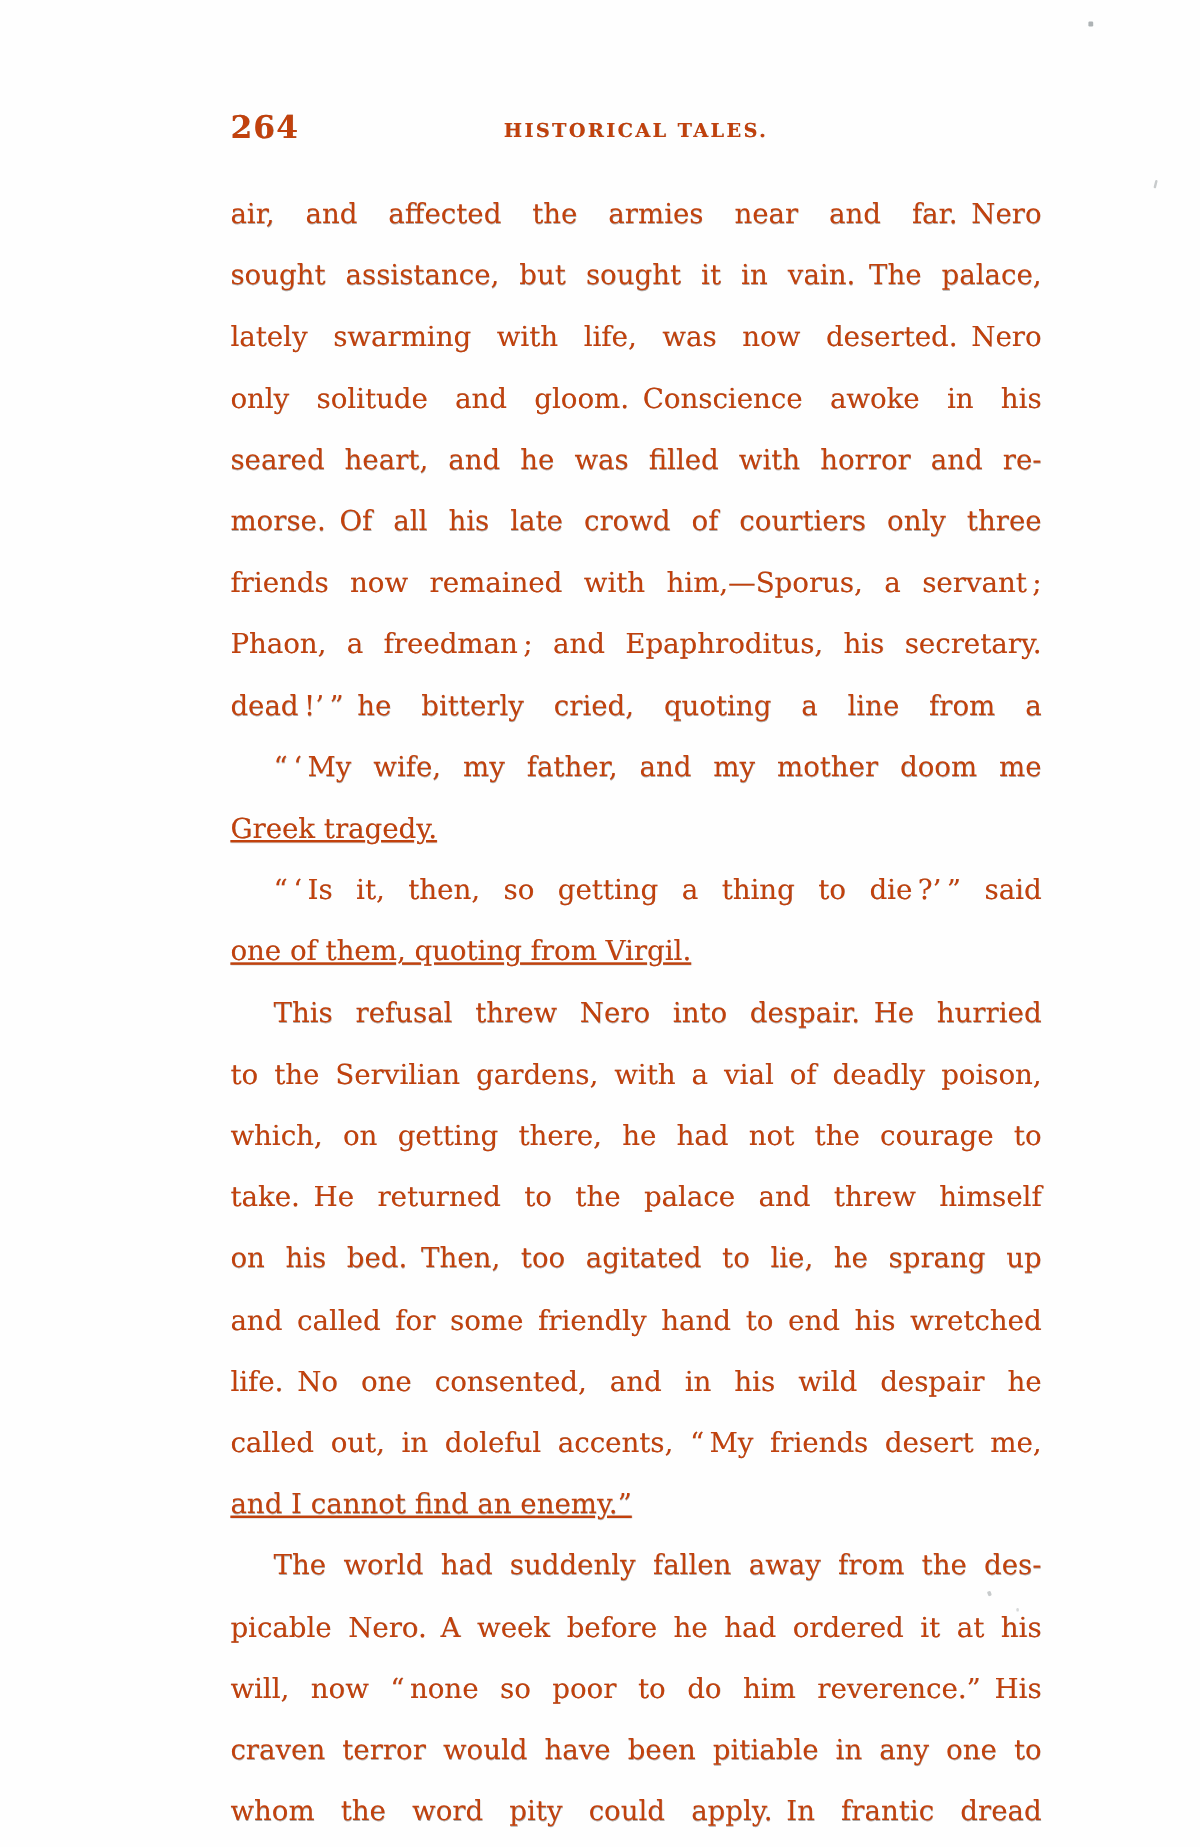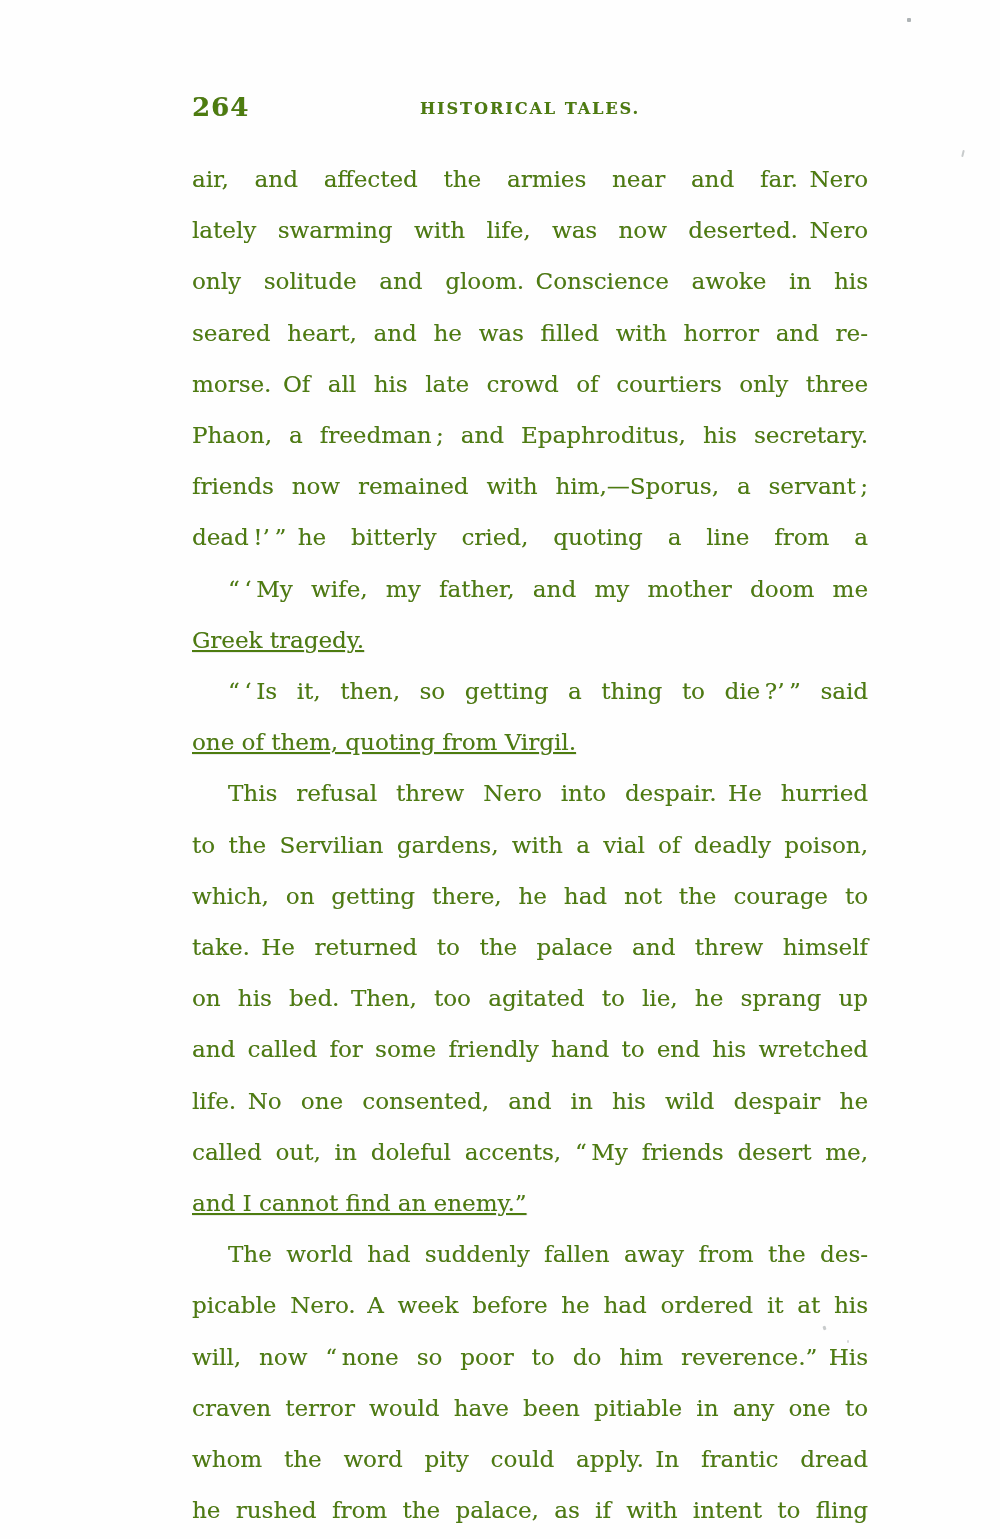--- a/index.html
+++ b/index.html
@@ -7,21 +7,21 @@
     padding: 0;
     background: #ffffff;
   }
   .page {
     position: relative;
     width: 1000px;
     height: 1539px;
     background: #fefefe;
     overflow: hidden;
     font-family: "DejaVu Serif", "Liberation Serif", serif;
-    color: #4d7c0f;
+    color: #c2410c;
   }
   
   .header {
     position: absolute;
     left: 192px;
     top: 94px;
     width: 676px;
     height: 34px;
   }
   .pagenum {
@@ -86,26 +86,27 @@
 <div class="page">
 
   <div class="header">
     <span class="pagenum">264</span>
     <span class="title">HISTORICAL TALES.</span>
   </div>
 
   <div class="body-block">
       <div class="paragraph">
         <div class="line">air, and affected the armies near and far. Nero</div>
+        <div class="line">sought assistance, but sought it in vain. The palace,</div>
         <div class="line">lately swarming with life, was now deserted. Nero</div>
         <div class="line">only solitude and gloom. Conscience awoke in his</div>
         <div class="line">seared heart, and he was filled with horror and re-</div>
         <div class="line">morse. Of all his late crowd of courtiers only three</div>
+        <div class="line">friends now remained with him,—Sporus, a servant ;</div>
         <div class="line">Phaon, a freedman ; and Epaphroditus, his secretary.</div>
-        <div class="line">friends now remained with him,—Sporus, a servant ;</div>
       </div>
       <div class="paragraph">
         <div class="line">dead !’ ” he bitterly cried, quoting a line from a</div>
         <div class="line indent">“ ‘ My wife, my father, and my mother doom me</div>
         <div class="line line-end">Greek tragedy.</div>
       </div>
       <div class="paragraph">
         <div class="line indent">“ ‘ Is it, then, so getting a thing to die ?’ ” said</div>
         <div class="line line-end">one of them, quoting from Virgil.</div>
       </div>

